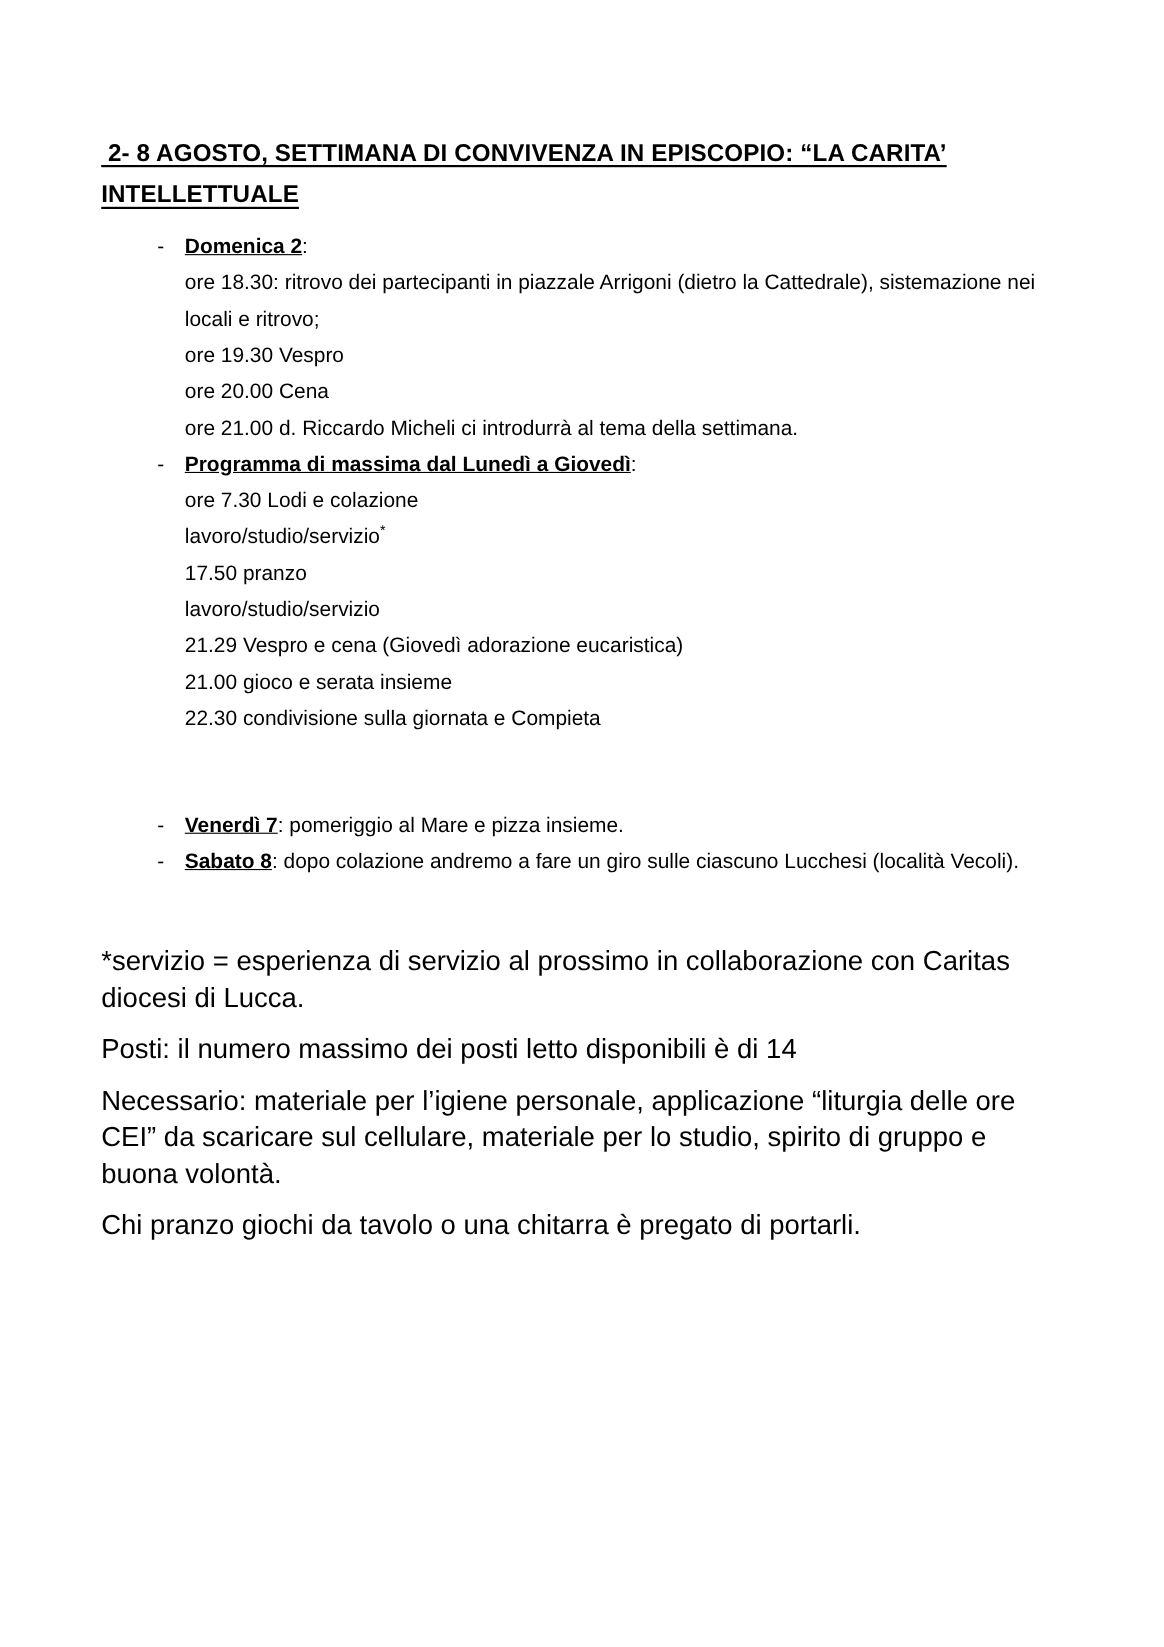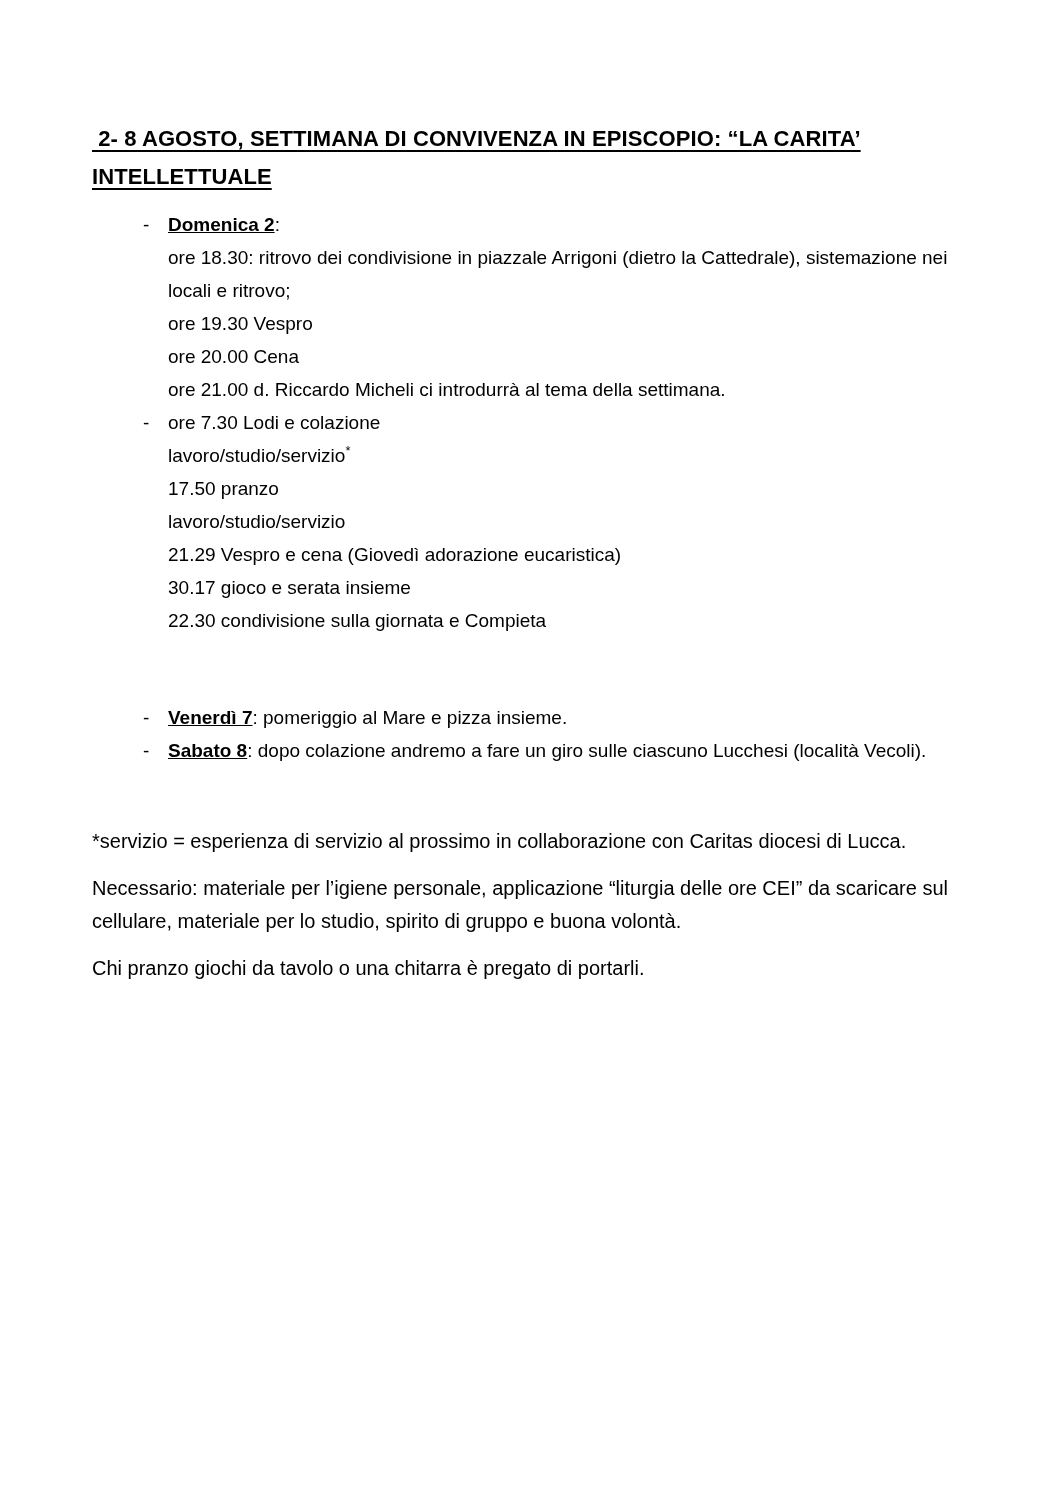--- a/index.html
+++ b/index.html
@@ -62,73 +62,75 @@
     font-size: 68%;
     line-height: 0;
     vertical-align: super;
   }
   
   .paragraphs {
     margin-top: 58px;
   }
   .para {
     margin: 0 0 14px 0;
-    font-size: 20px;
+    font-size: 25px;
     line-height: 33px;
   }
 </style>
 </head>
 <body>
 
 <div class="page">
   <div class="content">
 
     <h1 class="title">
       <span class="title-line"> 2- 8 AGOSTO, SETTIMANA DI CONVIVENZA IN EPISCOPIO: “LA CARITA’</span>
       <br>
       <span class="title-line">INTELLETTUALE</span>
     </h1>
 
     <div class="bullet-list" id="bullet-list">
         <div class="bullet-item">
     <span class="dash">-</span>
     <div class="bullet-body">
       <div class="bullet-head"><span class="b-label">Domenica 2</span><span class="b-rest">:</span></div>
-    <div class="bullet-line">ore 18.30: ritrovo dei condivisione in piazzale Arrigoni (dietro la Cattedrale), sistemazione nei locali e ritrovo;</div>
+    <div class="bullet-line">ore 18.30: ritrovo dei partecipanti in piazzale Arrigoni (dietro la Cattedrale), sistemazione nei locali e ritrovo;</div>
             <div class="bullet-line">ore 19.30 Vespro</div>
             <div class="bullet-line">ore 20.00 Cena</div>
             <div class="bullet-line">ore 21.00 d. Riccardo Micheli ci introdurrà al tema della settimana.</div>
           </div>
   </div>
         <div class="bullet-item">
     <span class="dash">-</span>
     <div class="bullet-body">
+      <div class="bullet-head"><span class="b-label">Programma di massima dal Lunedì a Giovedì</span><span class="b-rest">:</span></div>
     <div class="bullet-line">ore 7.30 Lodi e colazione</div>
             <div class="bullet-line">lavoro/studio/servizio<sup>*</sup></div>
             <div class="bullet-line">17.50 pranzo</div>
             <div class="bullet-line">lavoro/studio/servizio</div>
             <div class="bullet-line">21.29 Vespro e cena (Giovedì adorazione eucaristica)</div>
-            <div class="bullet-line">30.17 gioco e serata insieme</div>
+            <div class="bullet-line">21.00 gioco e serata insieme</div>
             <div class="bullet-line">22.30 condivisione sulla giornata e Compieta</div>
           </div>
   </div>
         <div class="bullet-item gap-before">
     <span class="dash">-</span>
     <div class="bullet-body">
       <div class="bullet-head"><span class="b-label">Venerdì 7</span><span class="b-rest">: pomeriggio al Mare e pizza insieme.</span></div>
     </div>
   </div>
         <div class="bullet-item">
     <span class="dash">-</span>
     <div class="bullet-body">
       <div class="bullet-head"><span class="b-label">Sabato 8</span><span class="b-rest">: dopo colazione andremo a fare un giro sulle ciascuno Lucchesi (località Vecoli).</span></div>
     </div>
   </div>
       </div>
 
     <div class="paragraphs" id="paragraphs">
         <p class="para">*servizio = esperienza di servizio al prossimo in collaborazione con Caritas diocesi di Lucca.</p>
+        <p class="para">Posti: il numero massimo dei posti letto disponibili è di 14</p>
         <p class="para">Necessario: materiale per l’igiene personale, applicazione “liturgia delle ore CEI” da scaricare sul cellulare, materiale per lo studio, spirito di gruppo e buona volontà.</p>
         <p class="para">Chi pranzo giochi da tavolo o una chitarra è pregato di portarli.</p>
       </div>
 
   </div>
 </div>
 
 </body></html>

